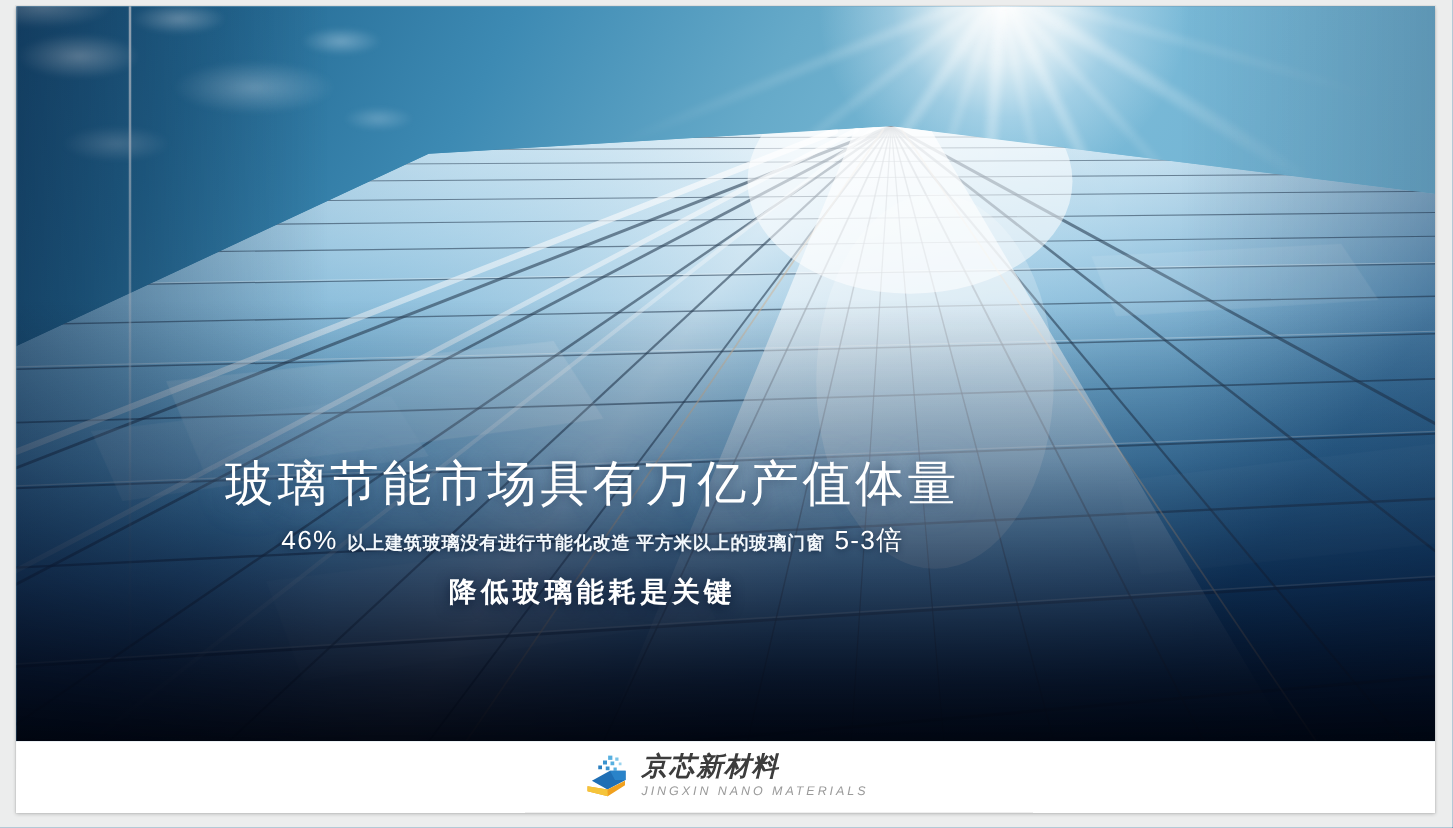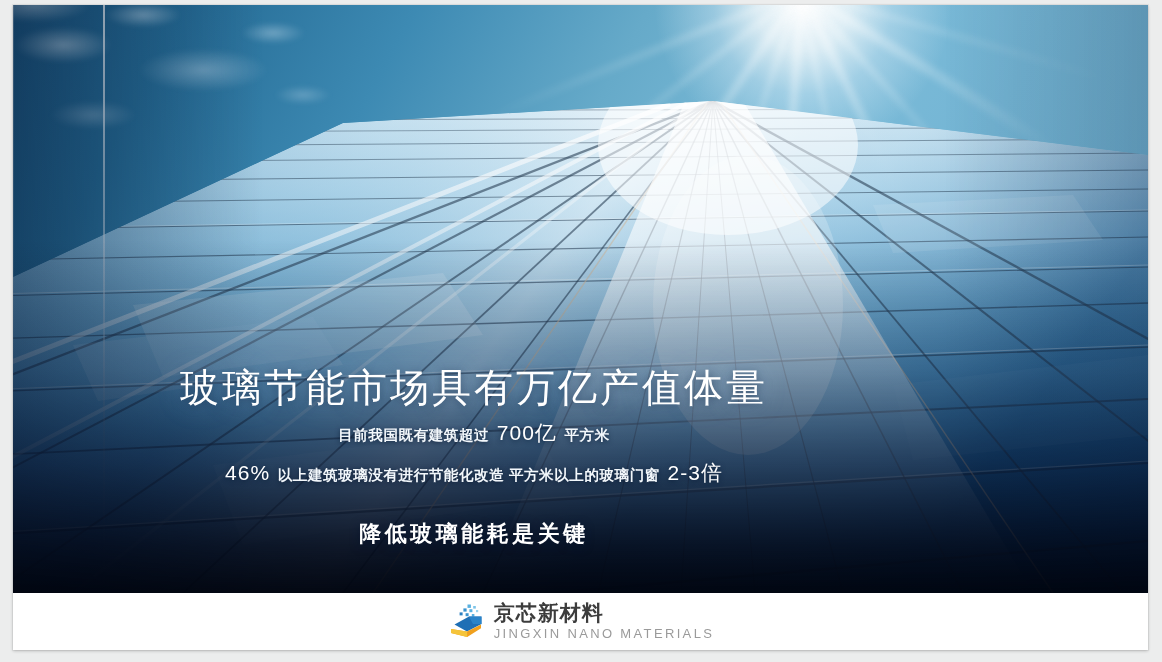--- a/index.html
+++ b/index.html
@@ -132,46 +132,46 @@
     text-shadow:0 1px 5px rgba(6,20,46,.75);
   }
   .sub .big {
     font-size:21px;
     font-weight:300;
     letter-spacing:1px;
     padding:0 3px;
     color:#ffffff;
   }
   #kicker {
-    margin-top:28px;
+    margin-top:8px;
     font-size:22px;
     font-weight:700;
     letter-spacing:3.5px;
     color:#ffffff;
     text-shadow:0 2px 10px rgba(5,18,44,.8);
   }
 
   
   #footer {
     position:absolute; left:0; top:588px;
     width:1135px; height:57px;
     background:#ffffff;
     display:flex; align-items:center; justify-content:center;
   }
-  #logo { display:flex; align-items:center; gap:5px; }
+  #logo { display:flex; align-items:center; gap:5px;font-style:italic; }
   #logo-mark { width:42px; height:34px; display:block; }
   #logo-words { display:flex; flex-direction:column; align-items:flex-start; }
   #logo-cn {
     font-family:"Liberation Sans", sans-serif;
     font-size:21px; font-weight:700; color:#3c3c3c;
     letter-spacing:1px; line-height:1.05;
   }
   #logo-en {
     font-family:"Liberation Sans", sans-serif;
-    font-size:13px; color:#9a9a9a;
+    font-size:10px; color:#9a9a9a;
     letter-spacing:2.35px; line-height:1.2; margin-top:2px;
   }
 </style>
 </head>
 <body>
 
 <div id="slide-card">
 
   <div id="hero">
     <div class="sky"></div>
@@ -295,31 +295,26 @@
     </div>
 
     <div class="edge-line2"></div>
     <div class="edge-line"></div>
     <div class="side-dark"></div>
     <div class="vignette"></div>
 
     <div id="copy">
       <div id="headline">玻璃节能市场具有万亿产值体量</div>
 
-      <div class="sub">
-        <span>目前我国既有建筑超过</span>
-        <span class="big">700亿</span>
-        <span>平方米</span>
-      </div>
 
 
       <div class="sub">
         <span class="big">46%</span>
         <span>以上建筑玻璃没有进行节能化改造 平方米以上的玻璃门窗</span>
-        <span class="big">2-3倍</span>
+        <span class="big">5-3倍</span>
       </div>
 
       <div id="kicker">降低玻璃能耗是关键</div>
     </div>
   </div>
 
   <div id="footer">
     <div id="logo">
       <svg id="logo-mark" viewBox="0 0 42 34">
 

